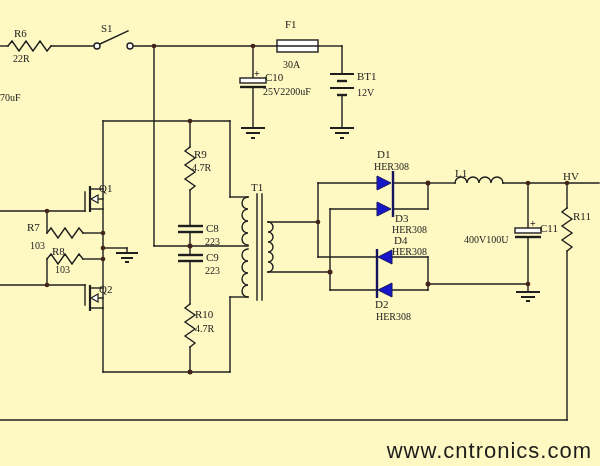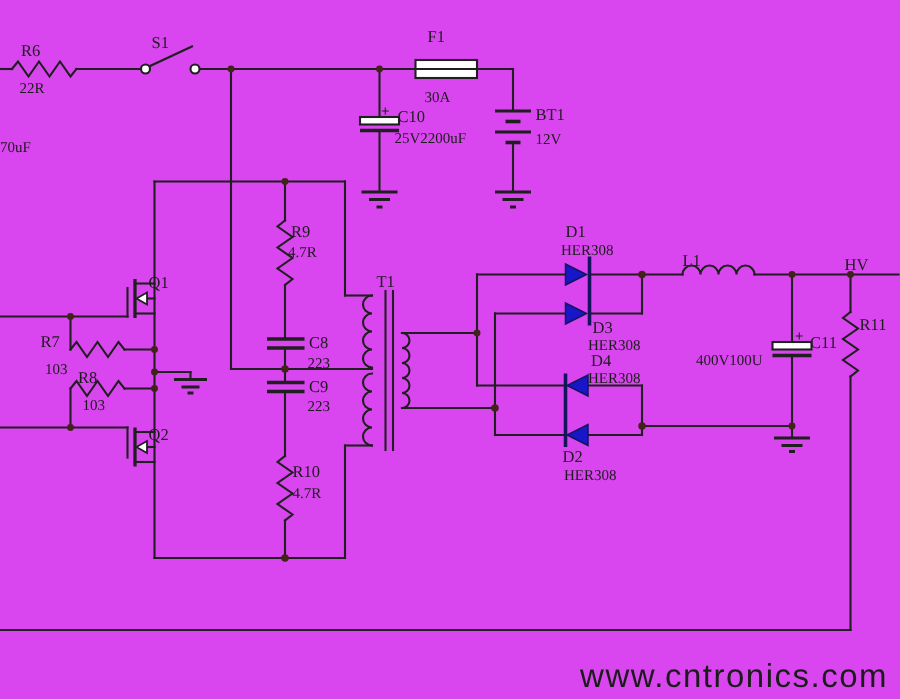--- a/index.html
+++ b/index.html
@@ -1,16 +1,16 @@
 <!DOCTYPE html>
 <html><head>
 <meta charset="utf-8">
 <style>
   html,body{margin:0;padding:0;background:#ffffff;}
-  .stage{position:relative;width:600px;height:466px;background:#d946ef;overflow:hidden;}
+  .stage{position:relative;width:600px;height:466px;background:#fef9c3;overflow:hidden;}
   svg{position:absolute;left:0;top:0;}
   .w{stroke:#1f1f1f;stroke-width:1.4;fill:none;stroke-linecap:square;}
   .wt{stroke:#1f1f1f;stroke-width:2.4;fill:none;stroke-linecap:butt;}
   .bar{stroke:#1f1f1f;stroke-width:2;fill:none;}
   .chan{stroke:#1f1f1f;stroke-width:2.2;fill:none;}
   .dbar{stroke:#14145e;stroke-width:2.4;fill:none;}
   .box{fill:#ffffff;stroke:#1f1f1f;stroke-width:1.4;}
   .dot{fill:#42231a;stroke:none;}
   .arrow{fill:#ffffff;stroke:#1f1f1f;stroke-width:1.2;}
   text{font-family:"Liberation Serif","DejaVu Serif",serif;fill:#1c1c1c;}

